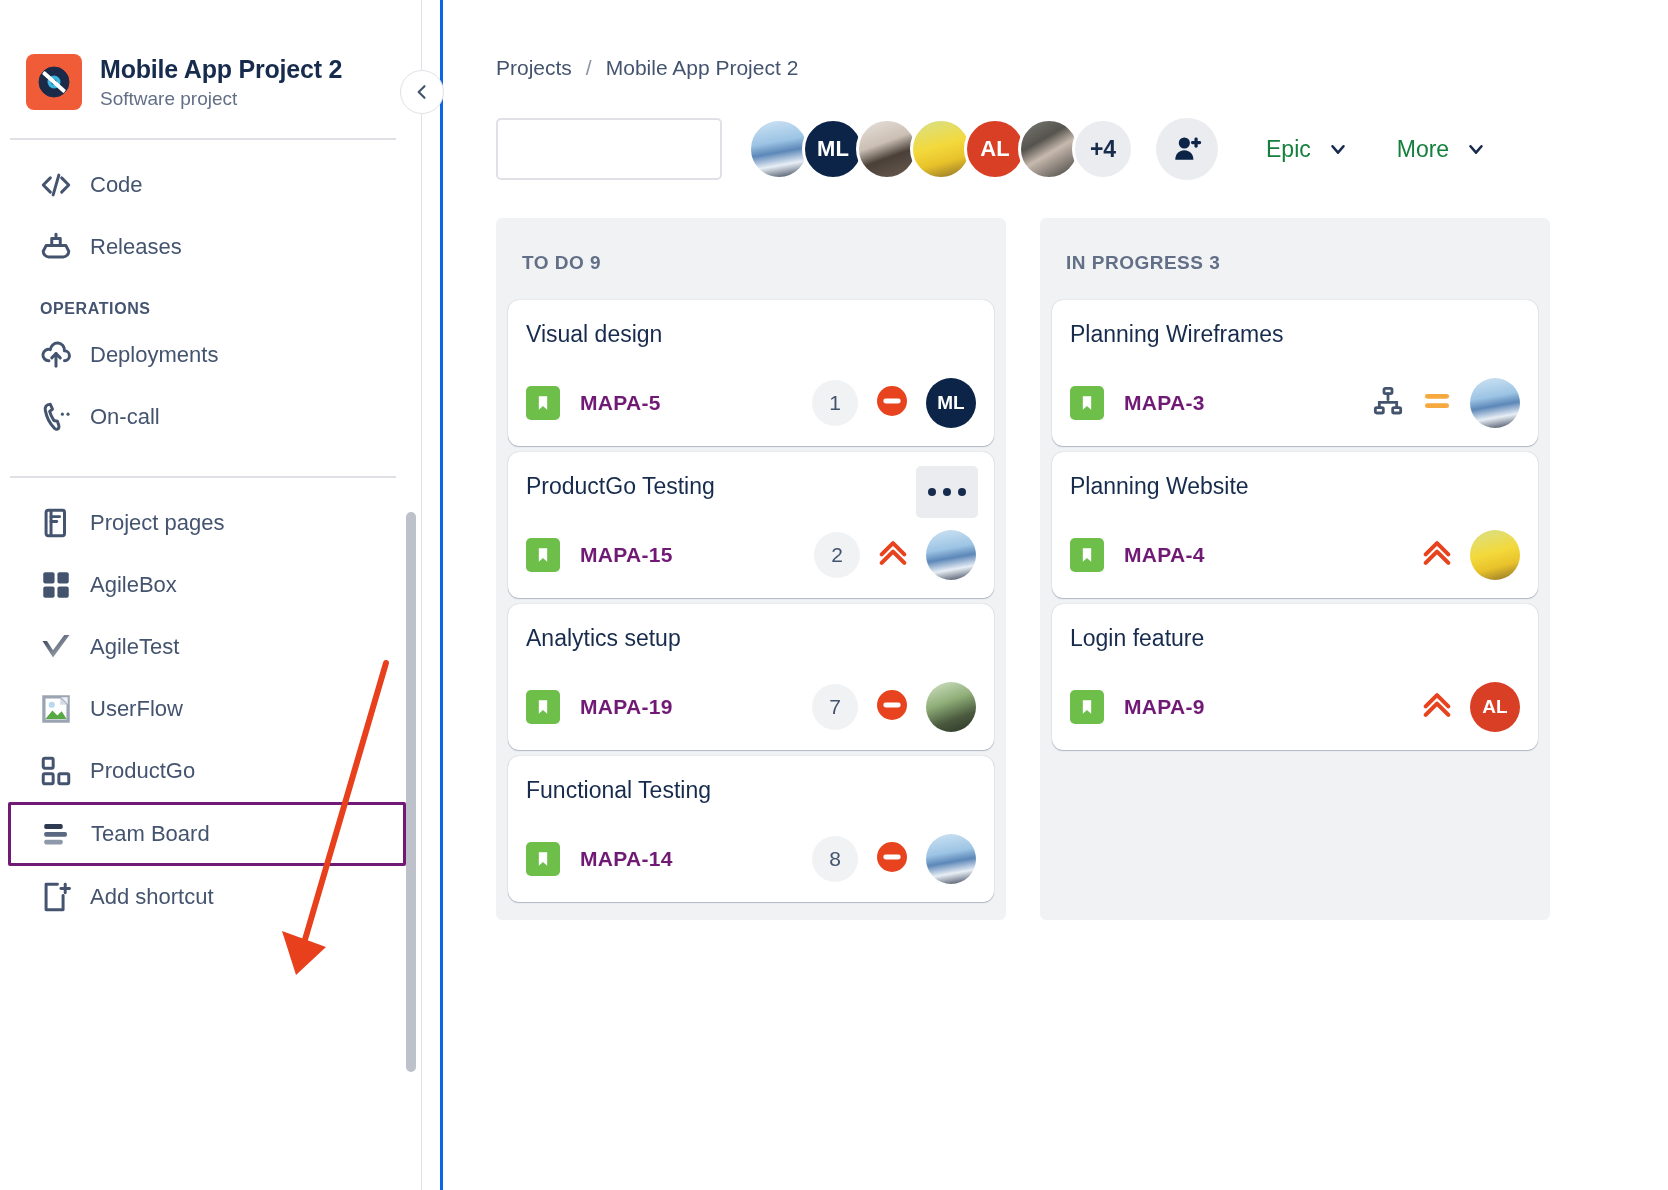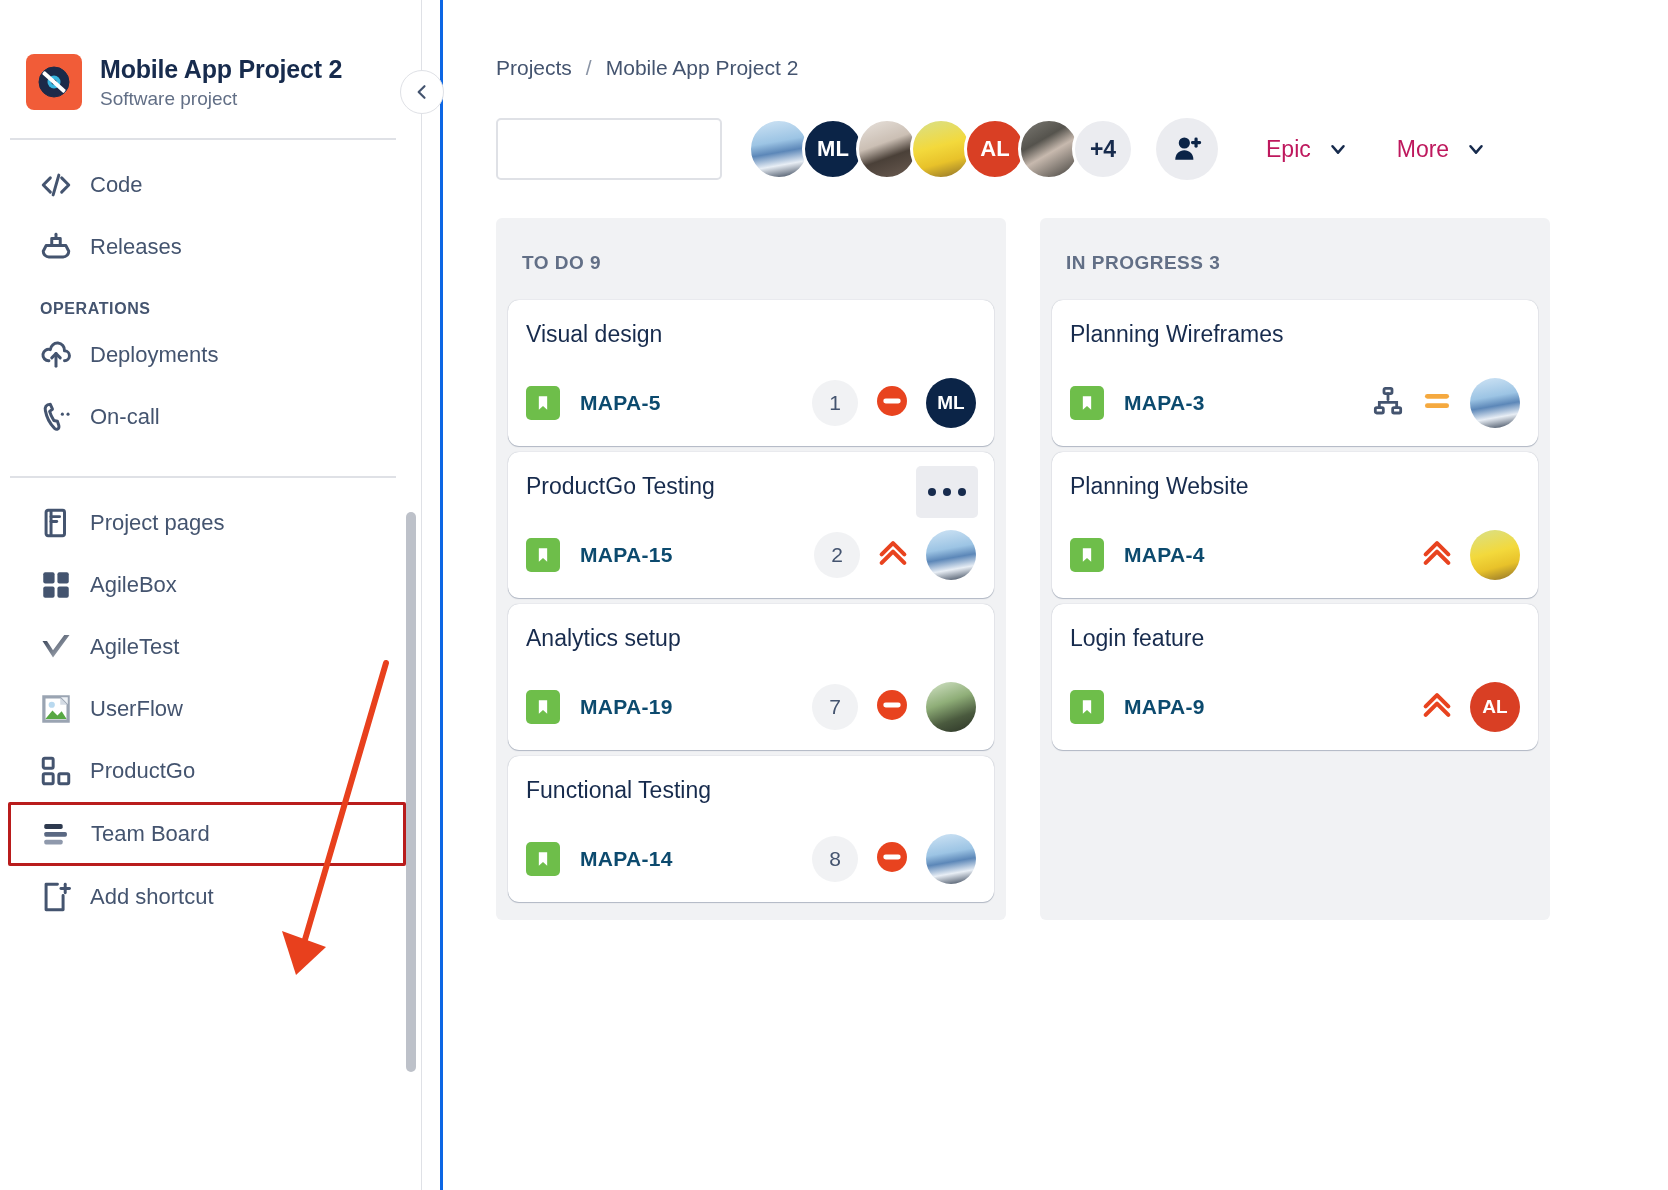--- a/index.html
+++ b/index.html
@@ -38,21 +38,21 @@
   }
   .nav-item .label { font-size: 22px; color: #44546f; }
   .nav-icon { width: 40px; height: 40px; display: flex; align-items: center; justify-content: center; flex: 0 0 40px; }
 
   .section-label {
     font-size: 16px; font-weight: 700; color: #44546f; letter-spacing: 0.6px;
     padding: 22px 0 6px 40px;
   }
 
   .nav-item.highlighted {
-    border: 3px solid #b91c1c; margin-left: 8px; margin-right: 16px;
+    border: 3px solid #701a75; margin-left: 8px; margin-right: 16px;
     padding-left: 26px; border-radius: 2px; height: 64px;
   }
 
   
   .arrow-svg { position: absolute; left: 268px; top: 655px; pointer-events: none; }
 
   
   .side-scroll {
     position: absolute; right: 6px; top: 512px; width: 10px; height: 560px;
     background: #bdc1c9; border-radius: 5px;
@@ -91,34 +91,34 @@
     flex: 0 0 62px; cursor: pointer;
   }
   .avatar:first-child { margin-left: 0; }
   .av-more { background: #ebecf0; color: #172b4d; font-weight: 600; font-size: 23px; }
   .add-person {
     width: 62px; height: 62px; border-radius: 50%; background: #ebecf0;
     display: flex; align-items: center; justify-content: center; margin-left: 22px; cursor: pointer; flex: 0 0 62px;
   }
   .filter-btn {
     display: flex; align-items: center; gap: 16px; margin-left: 48px;
-    font-size: 23px; color: #be185d; cursor: pointer; font-weight: 400;
+    font-size: 23px; color: #15803d; cursor: pointer; font-weight: 400;
   }
 
   
   .board { display: flex; gap: 34px; margin-top: 38px; }
   .column { width: 510px; background: #f1f2f4; border-radius: 6px; padding: 12px; flex: 0 0 510px; }
   .col-header { font-size: 19px; font-weight: 700; color: #626f86; letter-spacing: 0.5px; padding: 22px 14px 26px 14px; }
   .card {
     background: #fff; border-radius: 11px; box-shadow: 0 1px 1px rgba(9,30,66,.25), 0 0 1px rgba(9,30,66,.31);
     padding: 20px 18px 18px 18px; margin-bottom: 6px; position: relative; cursor: pointer;
   }
   .card-title { font-size: 23px; color: #172b4d; line-height: 1.3; }
   .card-foot { display: flex; align-items: center; margin-top: 28px; }
-  .issue-key { font-size: 21px; font-weight: 700; color: #0c4a6e; margin-left: 20px; letter-spacing: 0.3px; }
+  .issue-key { font-size: 21px; font-weight: 700; color: #701a75; margin-left: 20px; letter-spacing: 0.3px; }
   .foot-right { margin-left: auto; display: flex; align-items: center; gap: 16px; }
   .count-pill {
     min-width: 46px; height: 46px; padding: 0 14px; border-radius: 23px; background: #f1f2f4;
     display: flex; align-items: center; justify-content: center;
     font-size: 21px; color: #44546f;
   }
   .card-avatar {
     width: 50px; height: 50px; border-radius: 50%; overflow: hidden; position: relative;
     display: flex; align-items: center; justify-content: center; color: #fff; font-size: 19px; font-weight: 600;
     flex: 0 0 50px;

